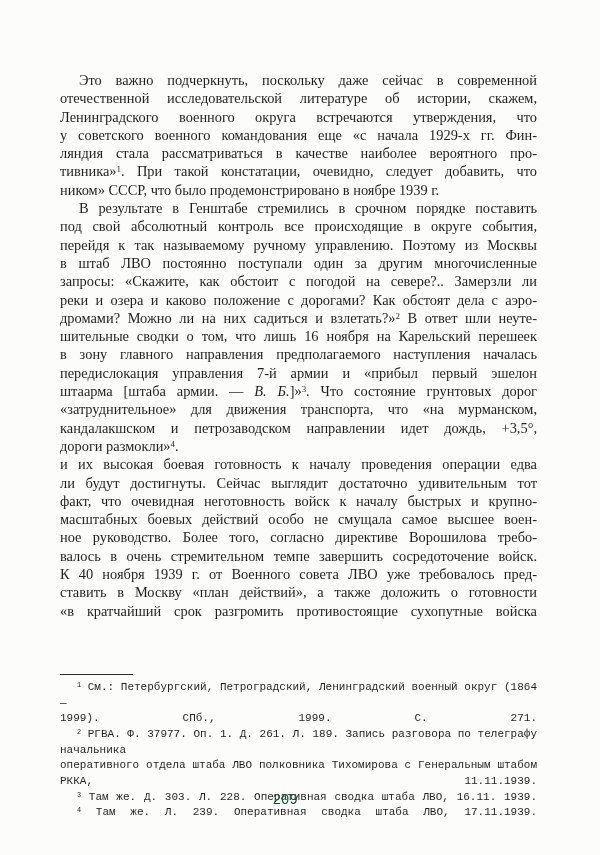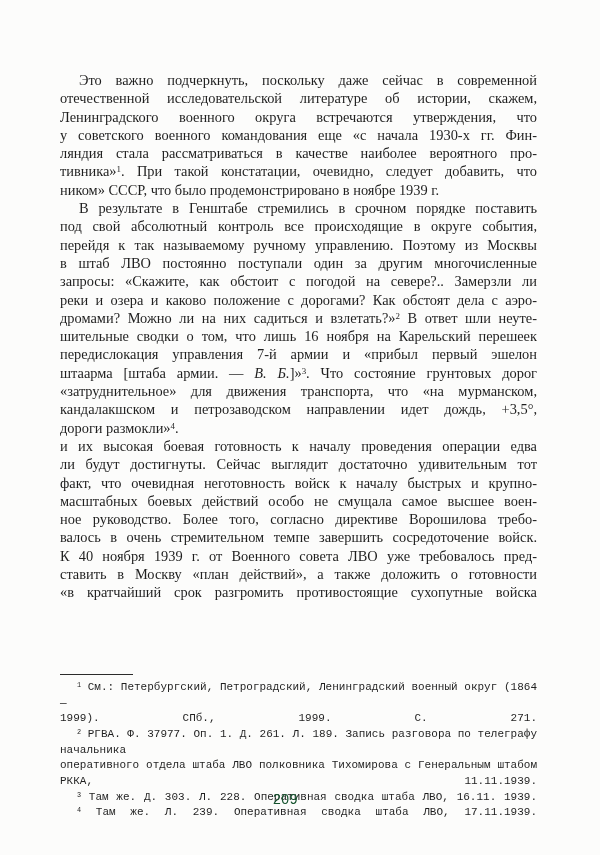--- a/index.html
+++ b/index.html
@@ -84,34 +84,35 @@
 </style>
 </head>
 <body>
 
 <div class="page">
   <div class="text-block">
       <div class="para">
         <div class="line first">Это важно подчеркнуть, поскольку даже сейчас в современной</div>
         <div class="line">отечественной исследовательской литературе об истории, скажем,</div>
         <div class="line">Ленинградского военного округа встречаются утверждения, что</div>
-        <div class="line">у советского военного командования еще «с начала 1930-х гг. Фин-</div>
+        <div class="line">у советского военного командования еще «с начала 1929-х гг. Фин-</div>
         <div class="line">ляндия стала рассматриваться в качестве наиболее вероятного про-</div>
         <div class="line">тивника»<sup>1</sup>. При такой констатации, очевидно, следует добавить, что</div>
         <div class="line no-j">ником» СССР, что было продемонстрировано в ноябре 1939 г.</div>
       </div>
       <div class="para">
         <div class="line first">В результате в Генштабе стремились в срочном порядке поставить</div>
         <div class="line">под свой абсолютный контроль все происходящие в округе события,</div>
         <div class="line">перейдя к так называемому ручному управлению. Поэтому из Москвы</div>
         <div class="line">в штаб ЛВО постоянно поступали один за другим многочисленные</div>
         <div class="line">запросы: «Скажите, как обстоит с погодой на севере?.. Замерзли ли</div>
         <div class="line">реки и озера и каково положение с дорогами? Как обстоят дела с аэро-</div>
         <div class="line">дромами? Можно ли на них садиться и взлетать?»<sup>2</sup> В ответ шли неуте-</div>
         <div class="line">шительные сводки о том, что лишь 16 ноября на Карельский перешеек</div>
+        <div class="line">в зону главного направления предполагаемого наступления началась</div>
         <div class="line">передислокация управления 7-й армии и «прибыл первый эшелон</div>
         <div class="line">штаарма [штаба армии. — <i>В. Б.</i>]»<sup>3</sup>. Что состояние грунтовых дорог</div>
         <div class="line">«затруднительное» для движения транспорта, что «на мурманском,</div>
         <div class="line">кандалакшском и петрозаводском направлении идет дождь, +3,5°,</div>
         <div class="line no-j">дороги размокли»<sup>4</sup>.</div>
       </div>
       <div class="para">
         <div class="line">и их высокая боевая готовность к началу проведения операции едва</div>
         <div class="line">ли будут достигнуты. Сейчас выглядит достаточно удивительным тот</div>
         <div class="line">факт, что очевидная неготовность войск к началу быстрых и крупно-</div>

